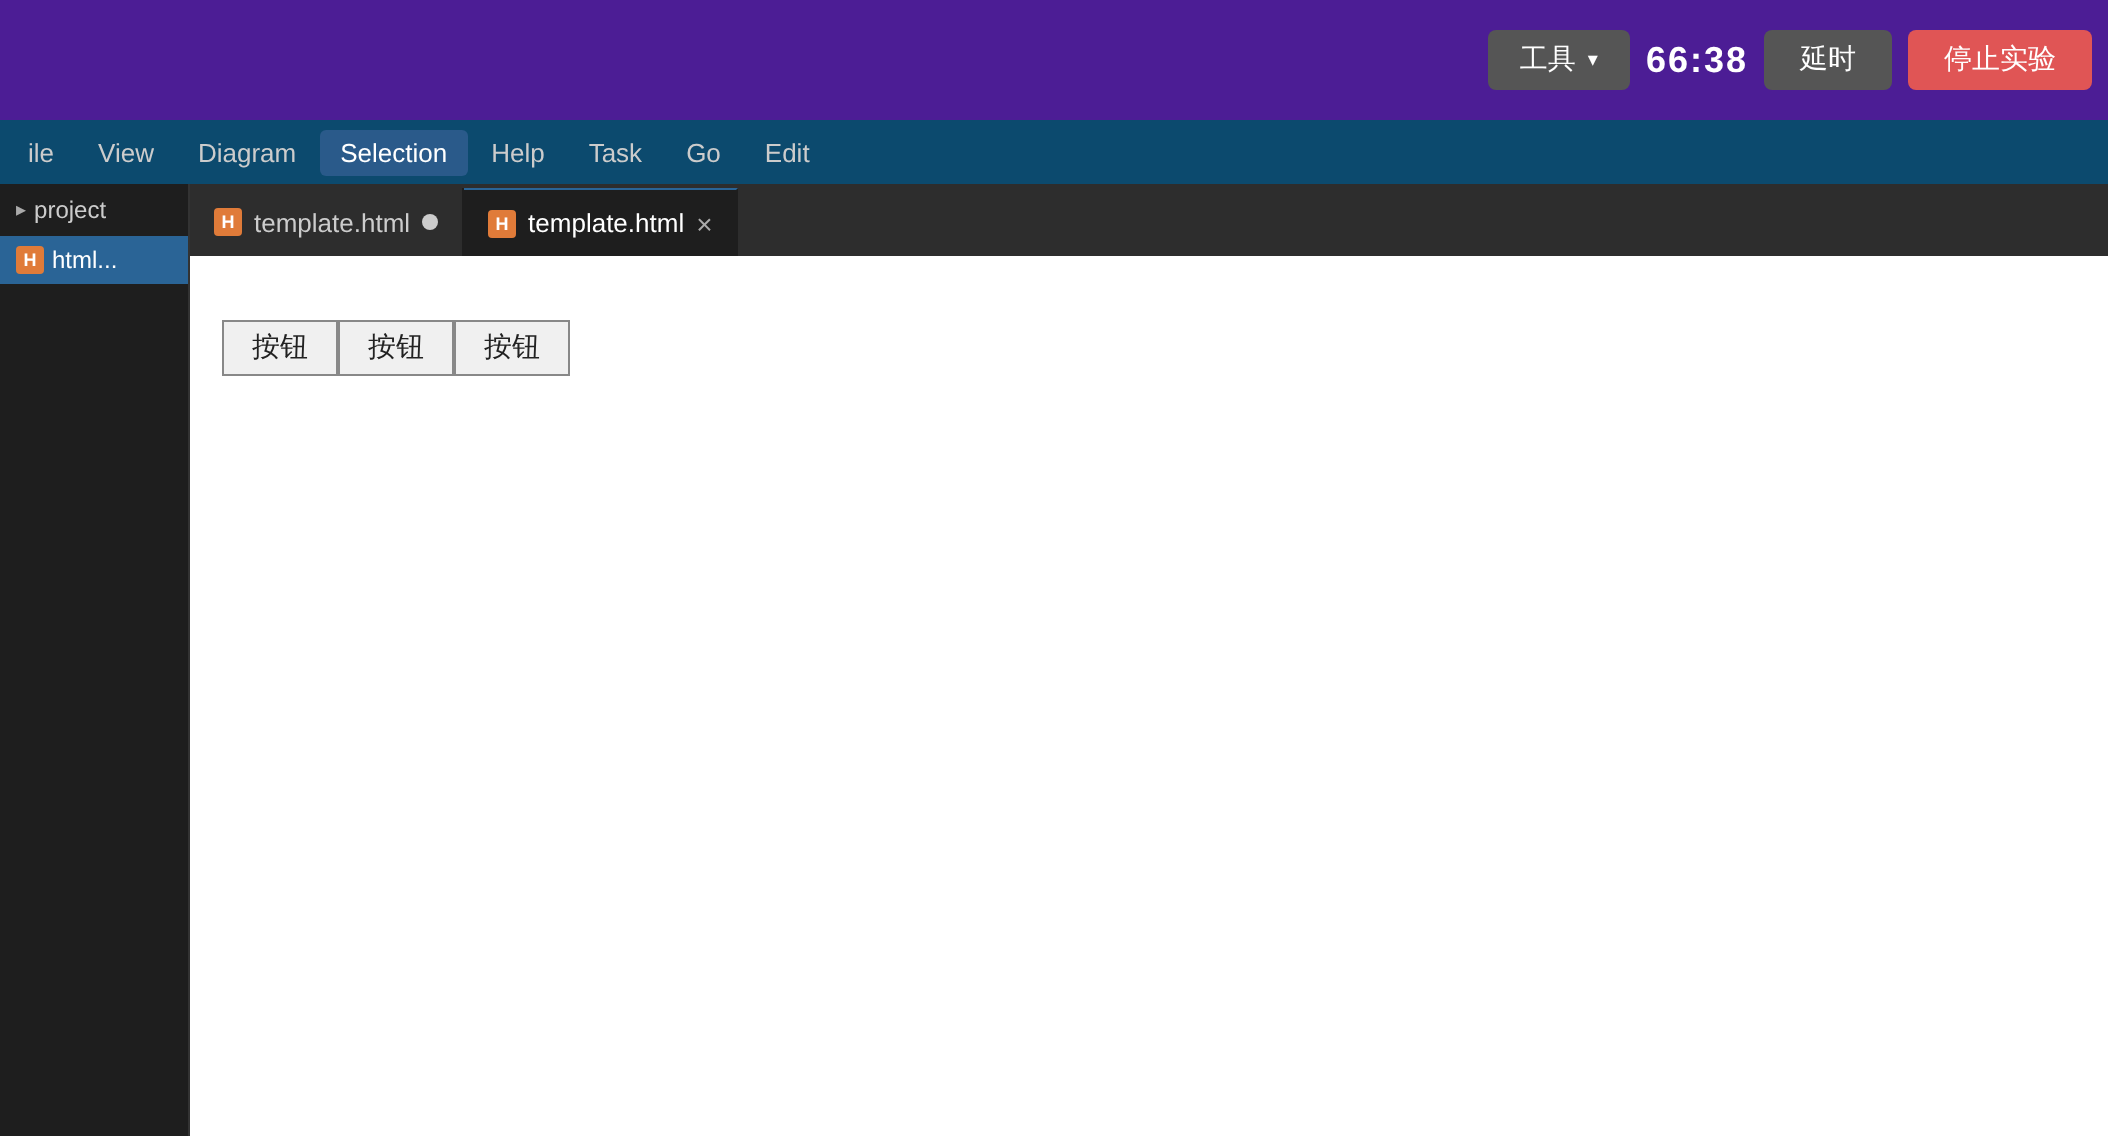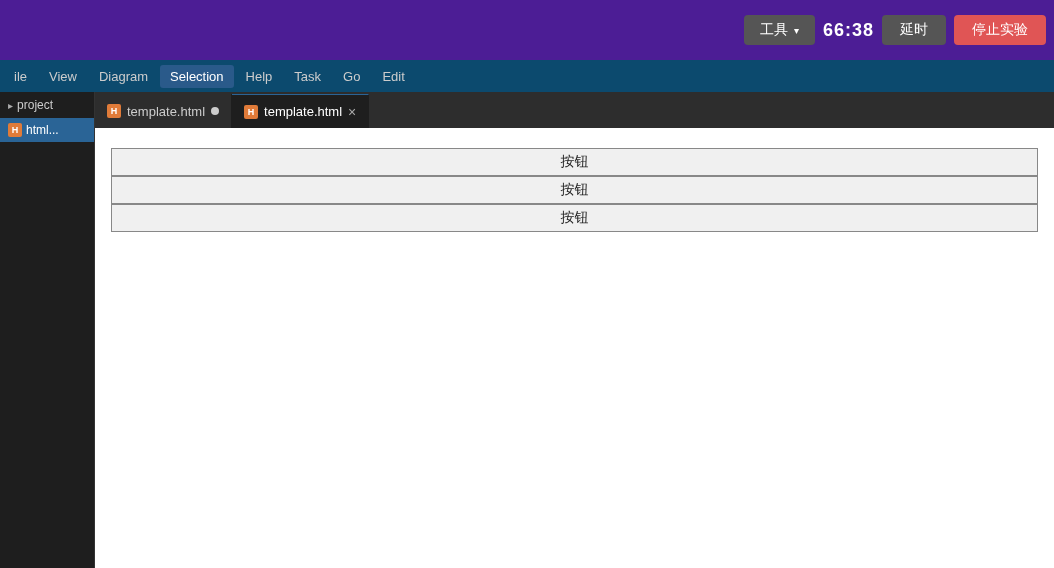--- a/index.html
+++ b/index.html
@@ -190,22 +190,21 @@
       flex: 1;
       background: #fff;
       padding: 16px;
       display: flex;
       flex-direction: column;
       gap: 0;
     }
     .preview-buttons {
       display: flex;
       gap: 0;
-      margin-top: 4px;
-      flex-direction: column;
+      margin-top: 16px;
     }
     .preview-btn {
       border: 1px solid #888;
       background: #f0f0f0;
       color: #222;
       padding: 4px 14px;
       font-size: 14px;
       cursor: pointer;
       font-family: inherit;
     }

